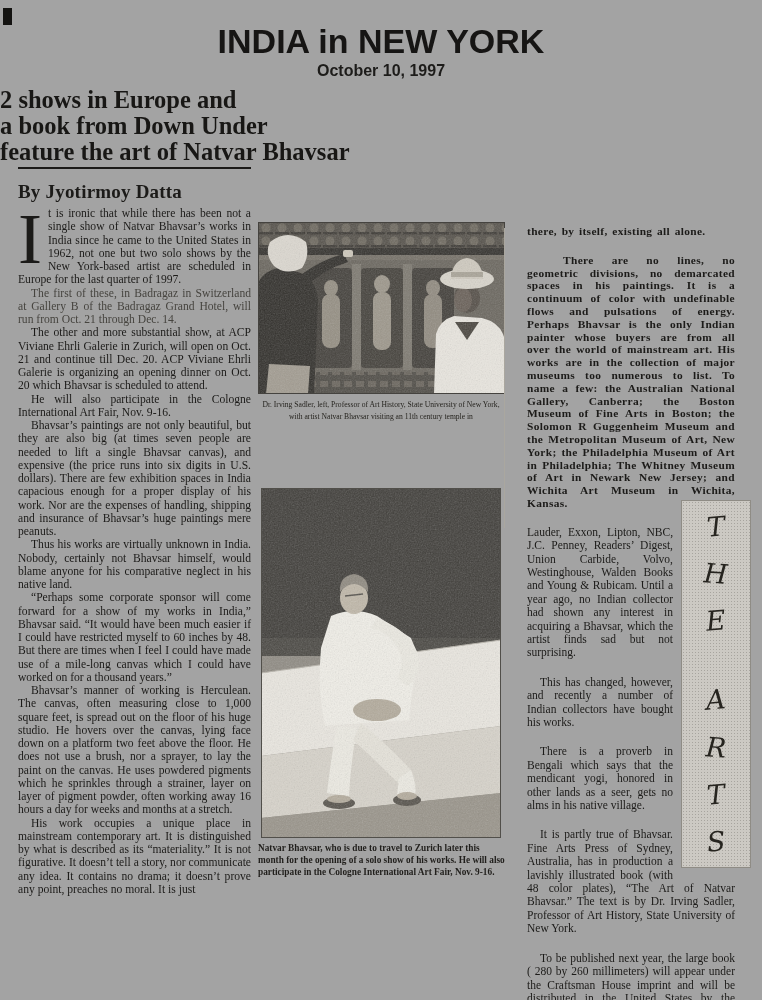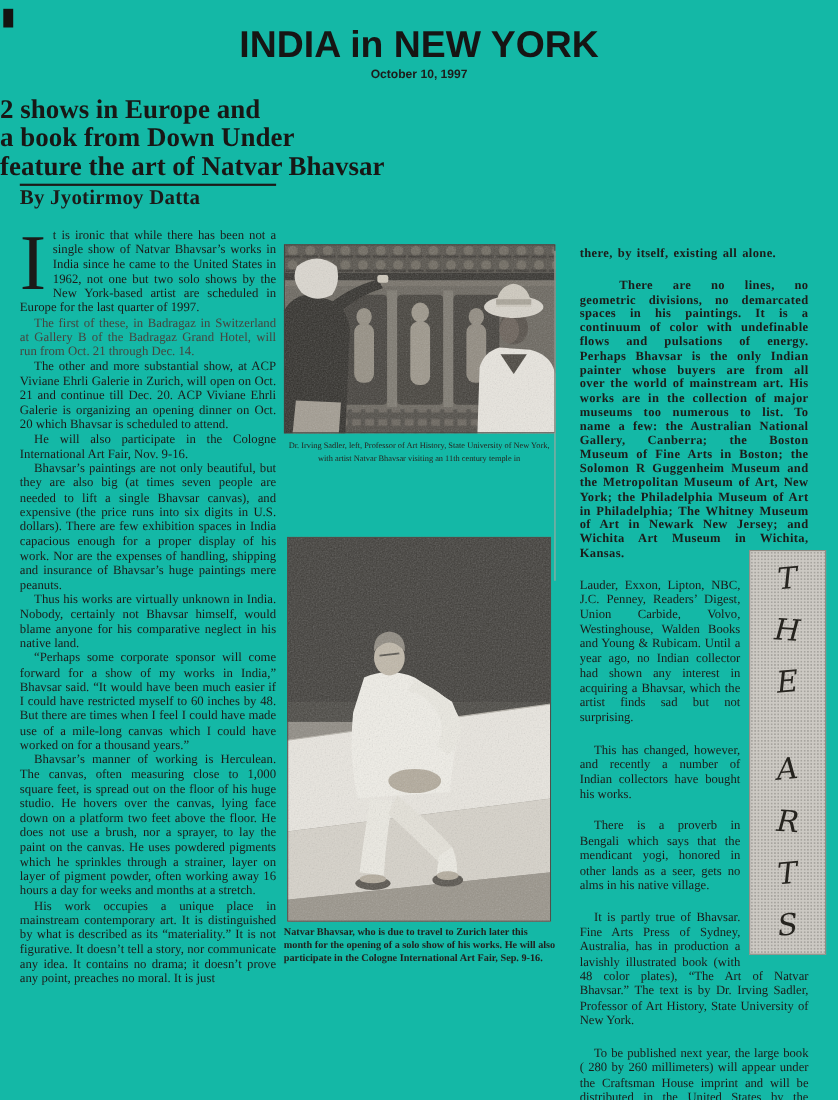--- a/index.html
+++ b/index.html
@@ -1,32 +1,32 @@
 <!DOCTYPE html>
 <html lang="en"><head>
 <meta charset="utf-8">
 <style>
   html,body{margin:0;padding:0;}
   body{width:762px;height:1000px;background:#e8e6e2;}
   .page{
     position:relative;width:762px;height:1000px;overflow:hidden;
-    background:#14b8a6;color:#1c1b19;
+    background:#a3a3a3;color:#1c1b19;
     font-family:"Liberation Serif",serif;
   }
   .corner-mark{position:absolute;left:3px;top:8px;width:9px;height:17px;background:#141311;}
 
   
   .masthead{position:absolute;top:22px;left:0;width:100%;text-align:center;
     font-family:"Liberation Sans",sans-serif;font-weight:bold;font-size:34px;color:#161514;margin:0;}
   .issue-date{position:absolute;top:62px;left:0;width:100%;text-align:center;
-    font-family:"Liberation Sans",sans-serif;font-weight:600;font-size:11px;color:#1d1c1a;}
+    font-family:"Liberation Sans",sans-serif;font-weight:600;font-size:16px;color:#1d1c1a;}
   .headline{position:absolute;top:87px;left:0;width:100%;text-align:left;margin:0;
     font-family:"Liberation Serif",serif;font-weight:bold;font-size:24.5px;line-height:26px;color:#181715;}
   .byline{position:absolute;top:167px;left:18px;width:233px;
-    border-top:2px solid #1b1a18;padding-top:0;
+    border-top:2px solid #1b1a18;padding-top:12px;
     font-weight:bold;font-size:19px;letter-spacing:.2px;}
 
   
   .col1{position:absolute;top:207px;left:18px;width:233px;
     font-size:11.6px;line-height:13.25px;text-align:justify;hyphens:auto;}
   .col1 p{margin:0;text-indent:13px;}
   .col1 p.first{text-indent:0;}
   .col1 p.faded{color:#46443f;}
   .dropcap{float:left;font-size:72px;line-height:60px;height:64px;padding:2px 6px 0 0;color:#1b1a18;}
 
@@ -164,21 +164,21 @@
     <path d="M100,235 Q128,258 150,282 L138,296 Q112,270 92,252 Z" fill="#e6e3da"></path>
     <path d="M138,290 L150,282 Q156,296 154,308 L136,306 Z" fill="#edebe3"></path>
     <ellipse cx="78" cy="315" rx="16" ry="6" fill="#57534c"></ellipse>
     <ellipse cx="146" cy="312" rx="14" ry="6" fill="#57534c"></ellipse>
     <ellipse cx="78" cy="311" rx="12" ry="4" fill="#b4ac9d"></ellipse>
     <ellipse cx="146" cy="308" rx="10" ry="4" fill="#b4ac9d"></ellipse>
     <rect width="240" height="350" filter="url(#grainB)" opacity="0.28"></rect>
     <rect x="0.5" y="0.5" width="239" height="349" fill="none" stroke="#514f4a"></rect>
   </svg>
 
-  <div class="caption2">Natvar Bhavsar, who is due to travel to Zurich later this month for the opening of a solo show of his works. He will also participate in the Cologne International Art Fair, Sep. 9-16.</div>
+  <div class="caption2">Natvar Bhavsar, who is due to travel to Zurich later this month for the opening of a solo show of his works. He will also participate in the Cologne International Art Fair, Nov. 9-16.</div>
 
   <div class="col-rule"></div>
 
   <section class="col3">
     <div class="spacer-float"></div>
     <aside class="arts-strip">
       <span class="strip-letter">T</span>
       <span class="strip-letter">H</span>
       <span class="strip-letter">E</span>
       <span class="strip-letter">A</span>

